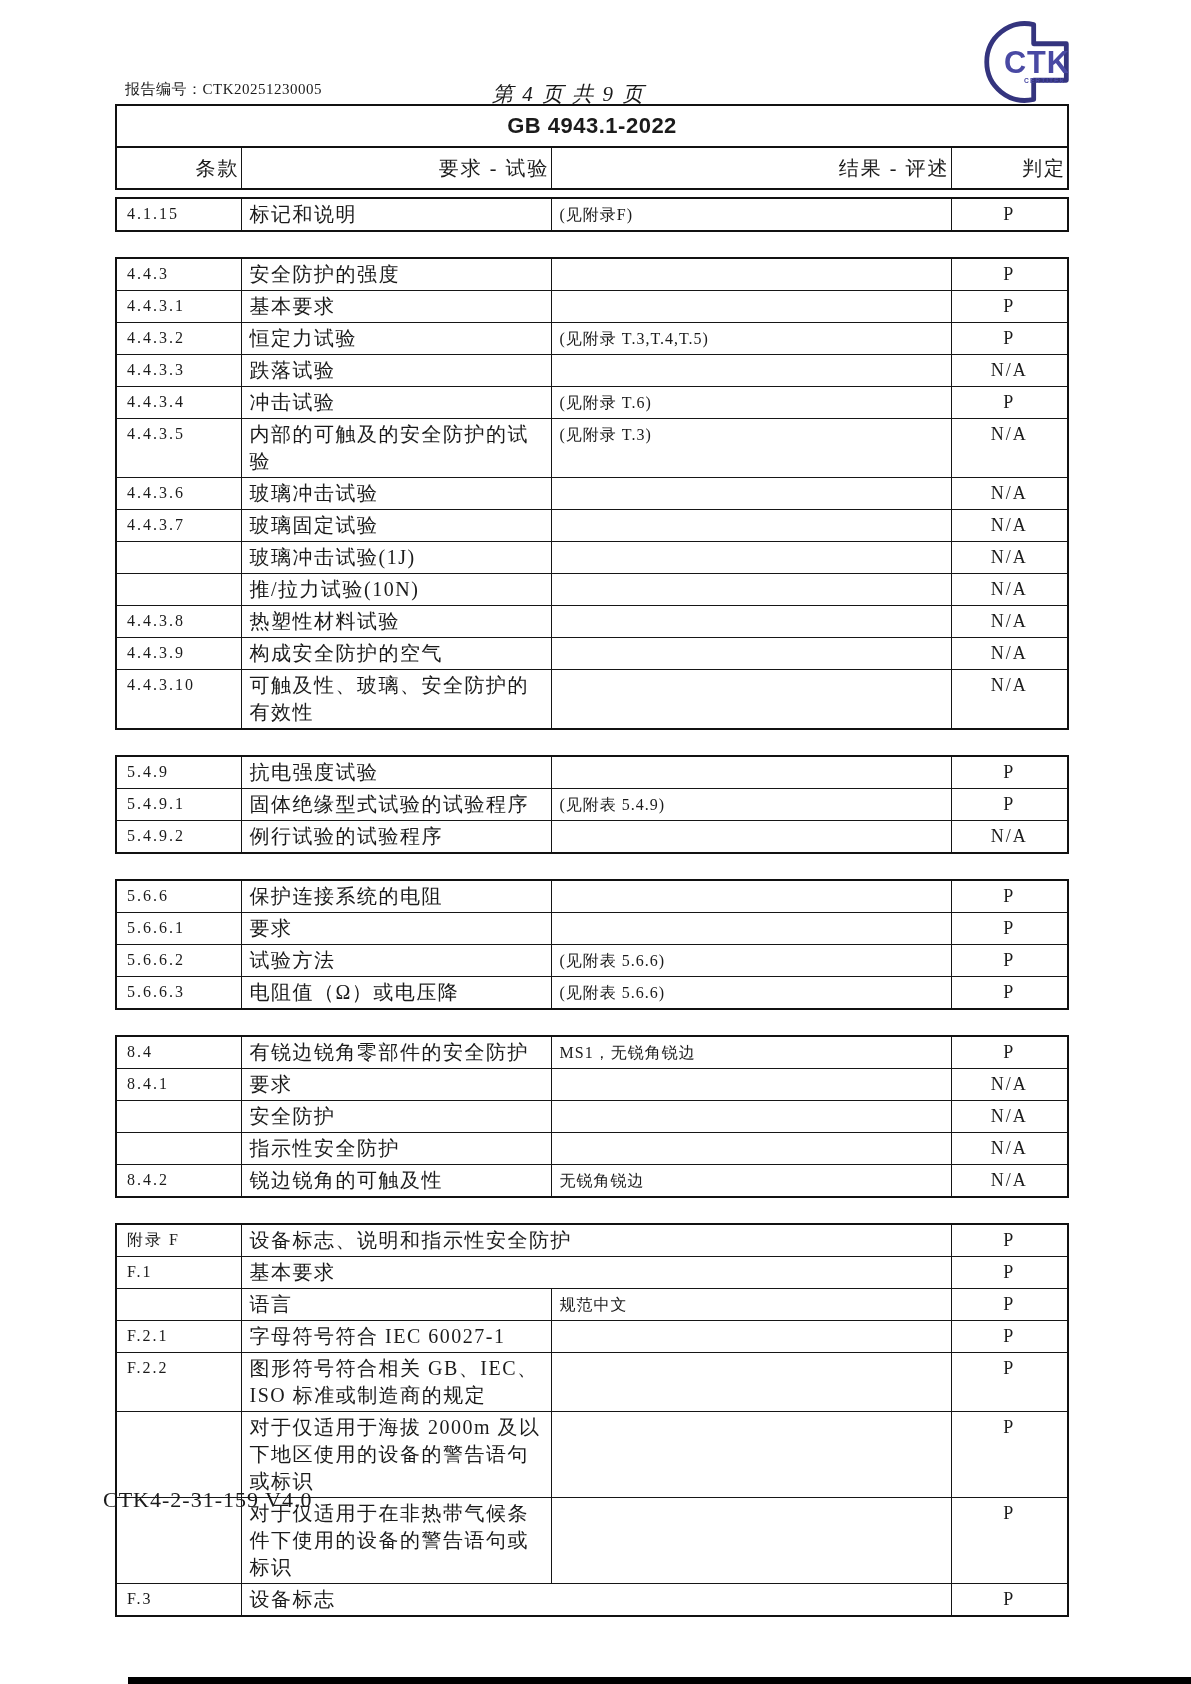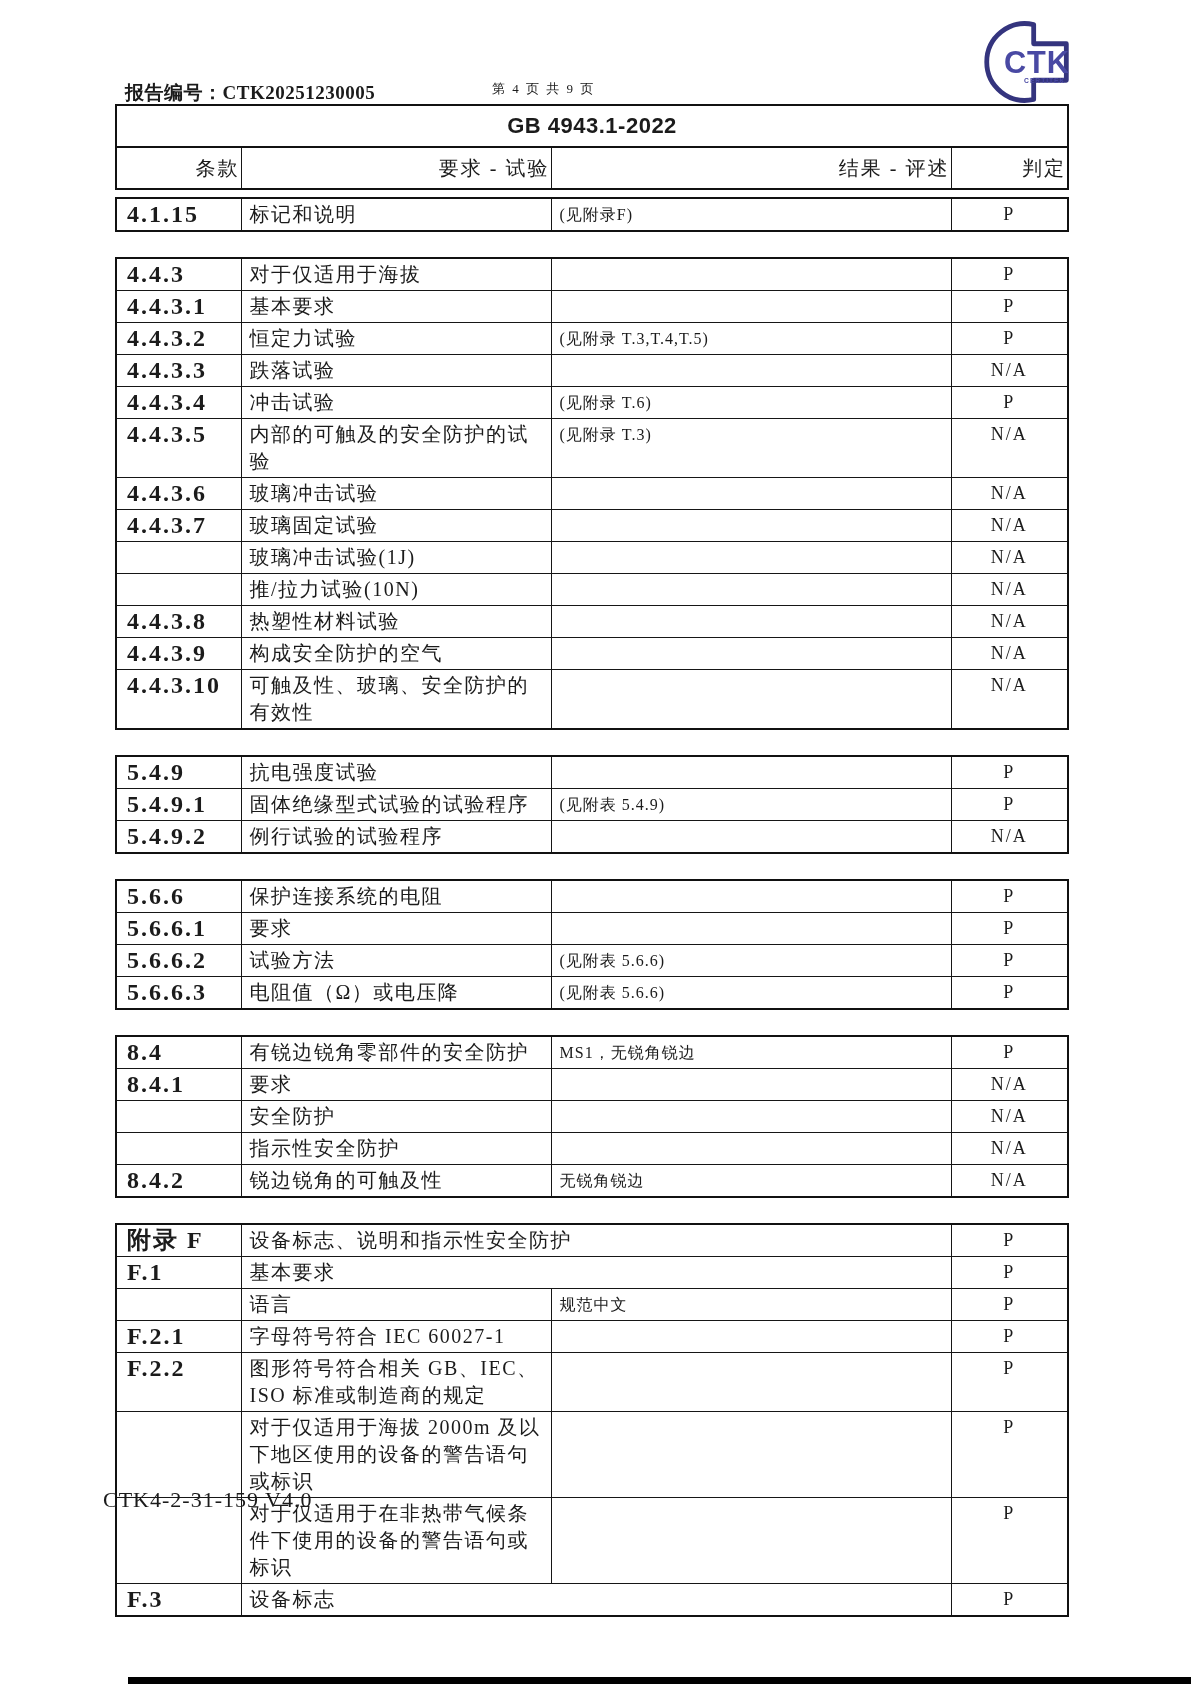--- a/index.html
+++ b/index.html
@@ -6,22 +6,22 @@
   .page{
     position:relative;
     width:1191px;height:1684px;
     background:#ffffff;
     margin:0 auto;
     font-family:"Liberation Serif","DejaVu Serif",serif;
     color:#1b1b1b;
     overflow:hidden;
   }
   
-  .report-line{position:absolute;left:125px;top:80px;font-size:19px;letter-spacing:.5px;font-weight:bold;}
-  .page-info{position:absolute;left:492px;top:80px;font-size:13px;letter-spacing:2px;}
+  .report-line{position:absolute;left:125px;top:80px;font-size:15px;letter-spacing:.5px;}
+  .page-info{position:absolute;left:492px;top:80px;font-size:21px;letter-spacing:2px;font-style:italic;}
 
   
   .logo{position:absolute;left:978px;top:12px;width:96px;height:100px;}
 
   
   .tables{position:absolute;left:115px;top:104px;width:952px;}
   table{border-collapse:collapse;table-layout:fixed;width:952px;padding-left:32px;}
   table.head{margin-bottom:7px;}
   table.sec{margin-bottom:25px;}
   col.c-clause{width:125px;}
@@ -33,21 +33,21 @@
   td.title{
     height:38px;text-align:center;vertical-align:middle;
     font-family:"Liberation Sans","DejaVu Sans",sans-serif;
     font-weight:bold;font-size:22px;letter-spacing:.5px;
     border-bottom:2px solid #111;
   }
   td.hcell{
     height:38px;text-align:right;vertical-align:middle;
     font-size:20px;letter-spacing:2px;
   }
-  td.clause{font-size:24px;letter-spacing:2px;padding:2px 6px 2px 10px;line-height:26px;font-weight:bold;}
+  td.clause{font-size:16px;letter-spacing:2px;padding:2px 6px 2px 10px;line-height:26px;}
   td.req{font-size:20px;letter-spacing:1.5px;padding:2px 8px;line-height:27px;}
   td.res{font-size:16px;letter-spacing:1px;padding:2px 8px;line-height:27px;}
   td.verdict{font-size:18px;letter-spacing:2px;text-align:center;padding:2px 4px;line-height:26px;}
   tr{height:30px;}
 
   .footer-code{position:absolute;left:103px;top:1487px;font-size:22px;letter-spacing:1px;}
   .scan-bar{position:absolute;left:128px;right:0;bottom:0;height:7px;background:#000;}
 </style>
 </head>
 <body>
@@ -106,21 +106,21 @@
         <table class="sec">
           <colgroup>
             <col class="c-clause">
             <col class="c-req">
             <col class="c-res">
             <col class="c-verdict">
           </colgroup>
           <tbody>
             <tr>
               <td class="clause">4.4.3</td>
-              <td class="req">对于仅适用于海拔</td>
+              <td class="req">安全防护的强度</td>
               <td class="res"></td>
               <td class="verdict">P</td>
             </tr>
             <tr>
               <td class="clause">4.4.3.1</td>
               <td class="req">基本要求</td>
               <td class="res"></td>
               <td class="verdict">P</td>
             </tr>
             <tr>

